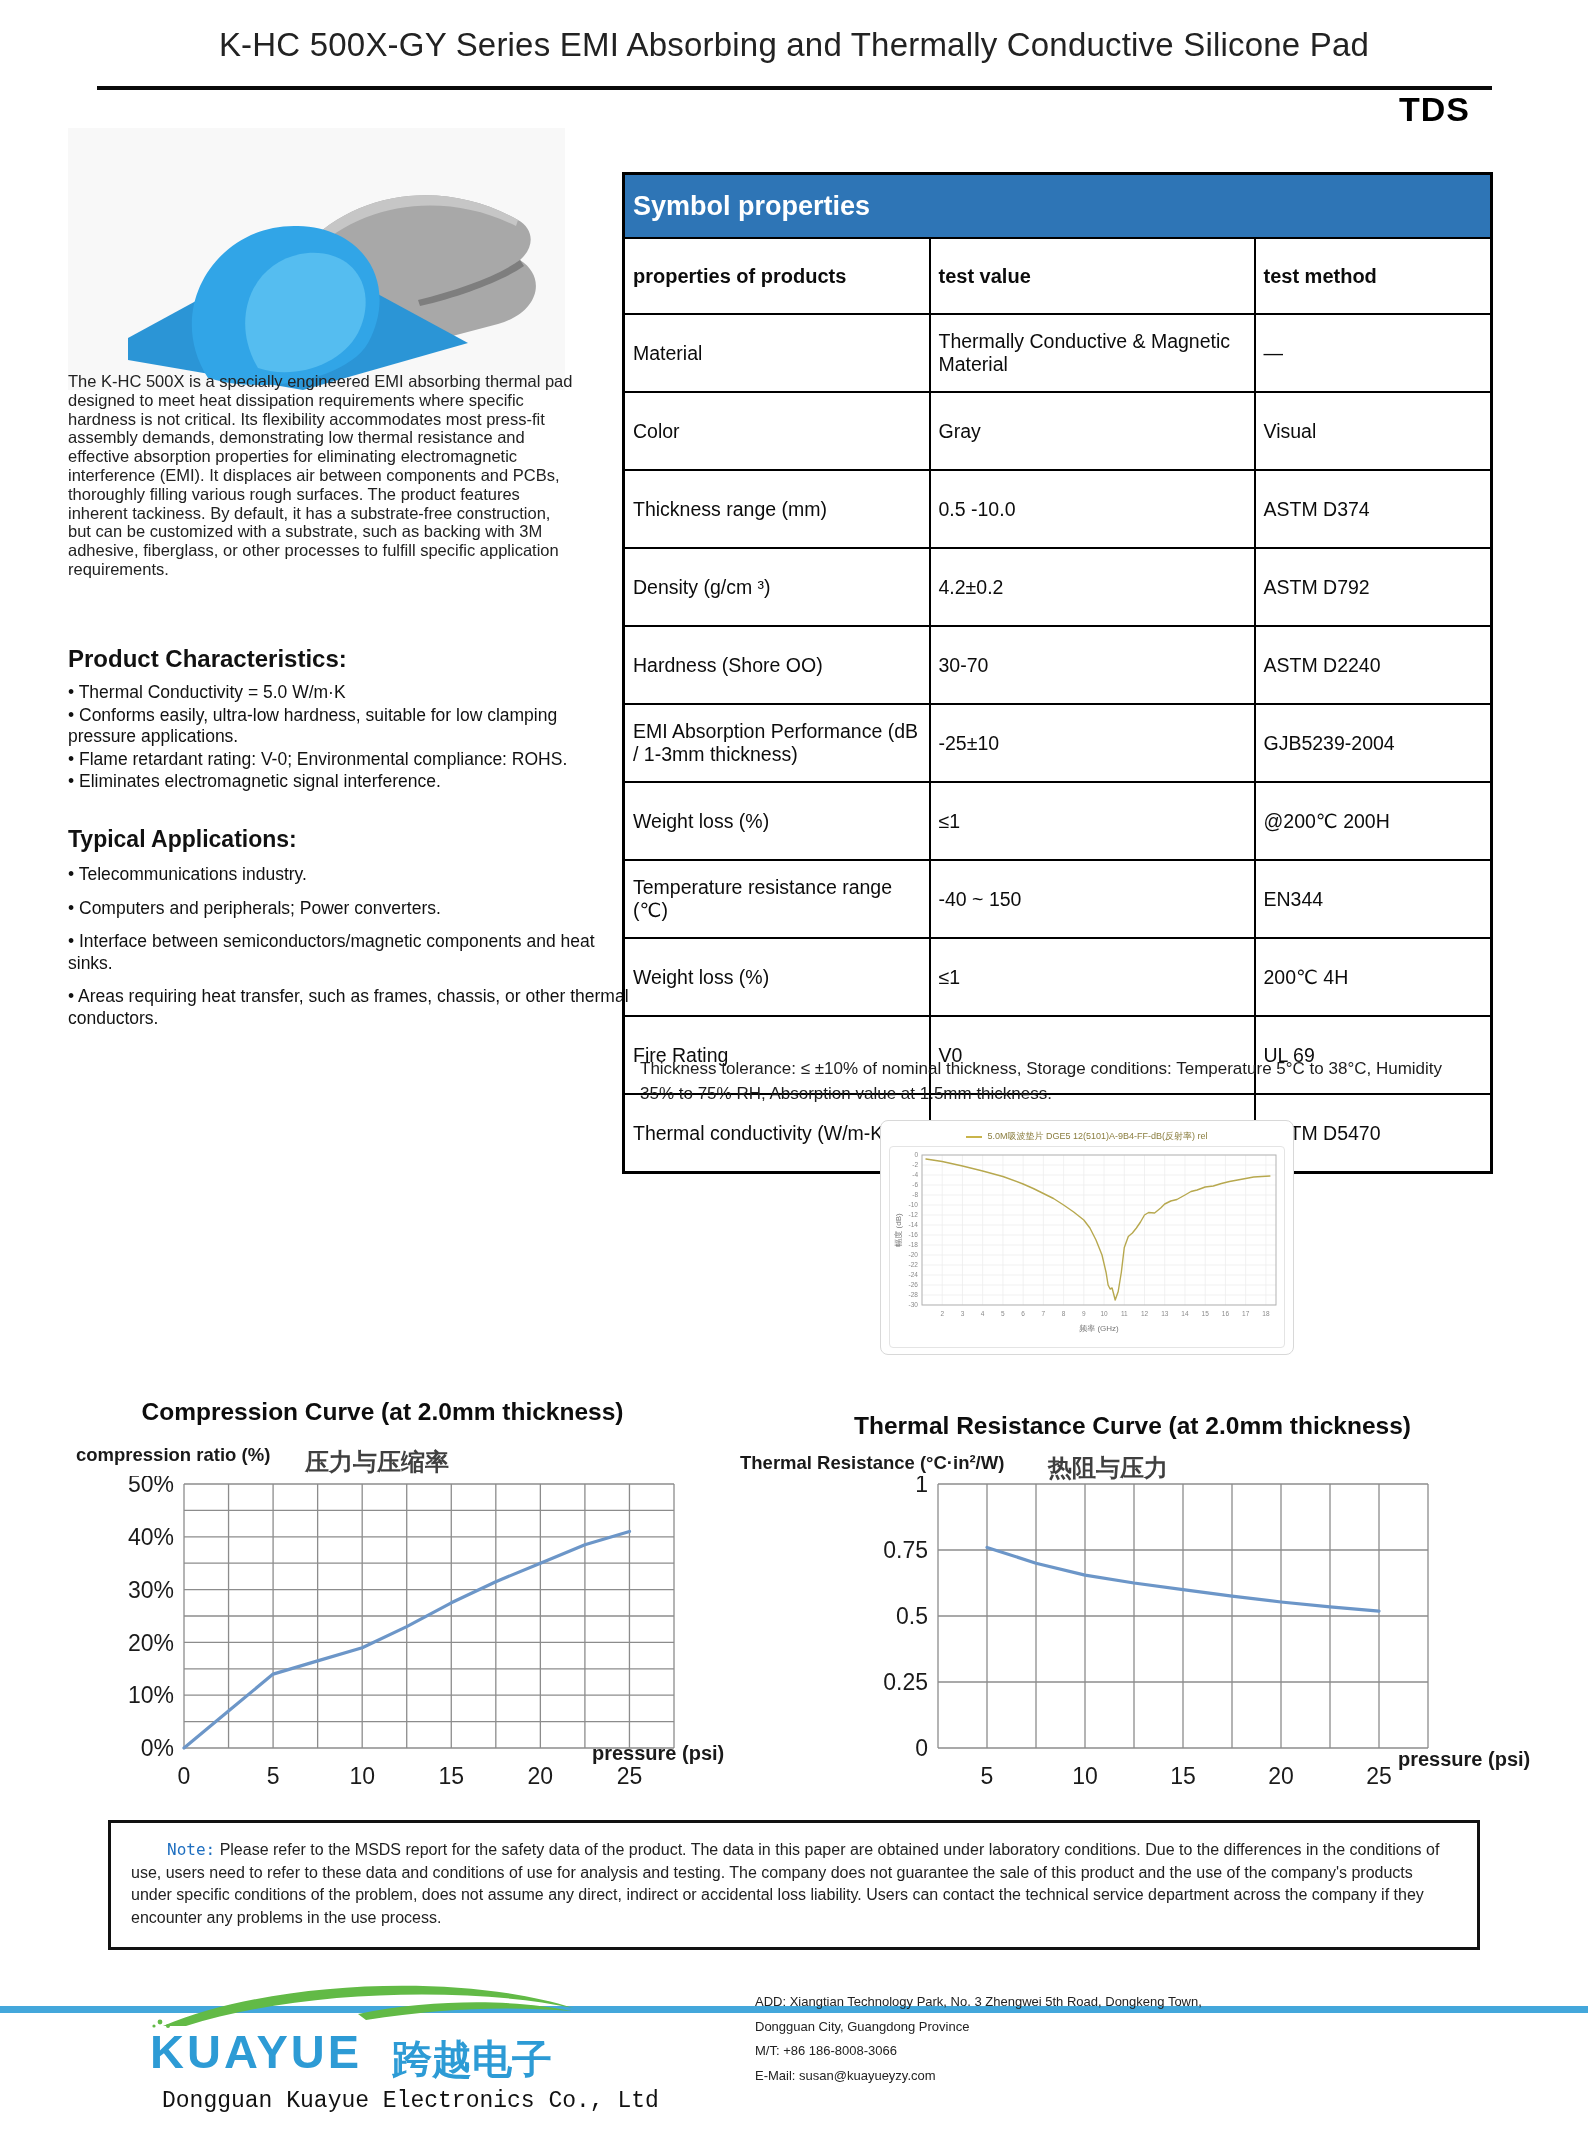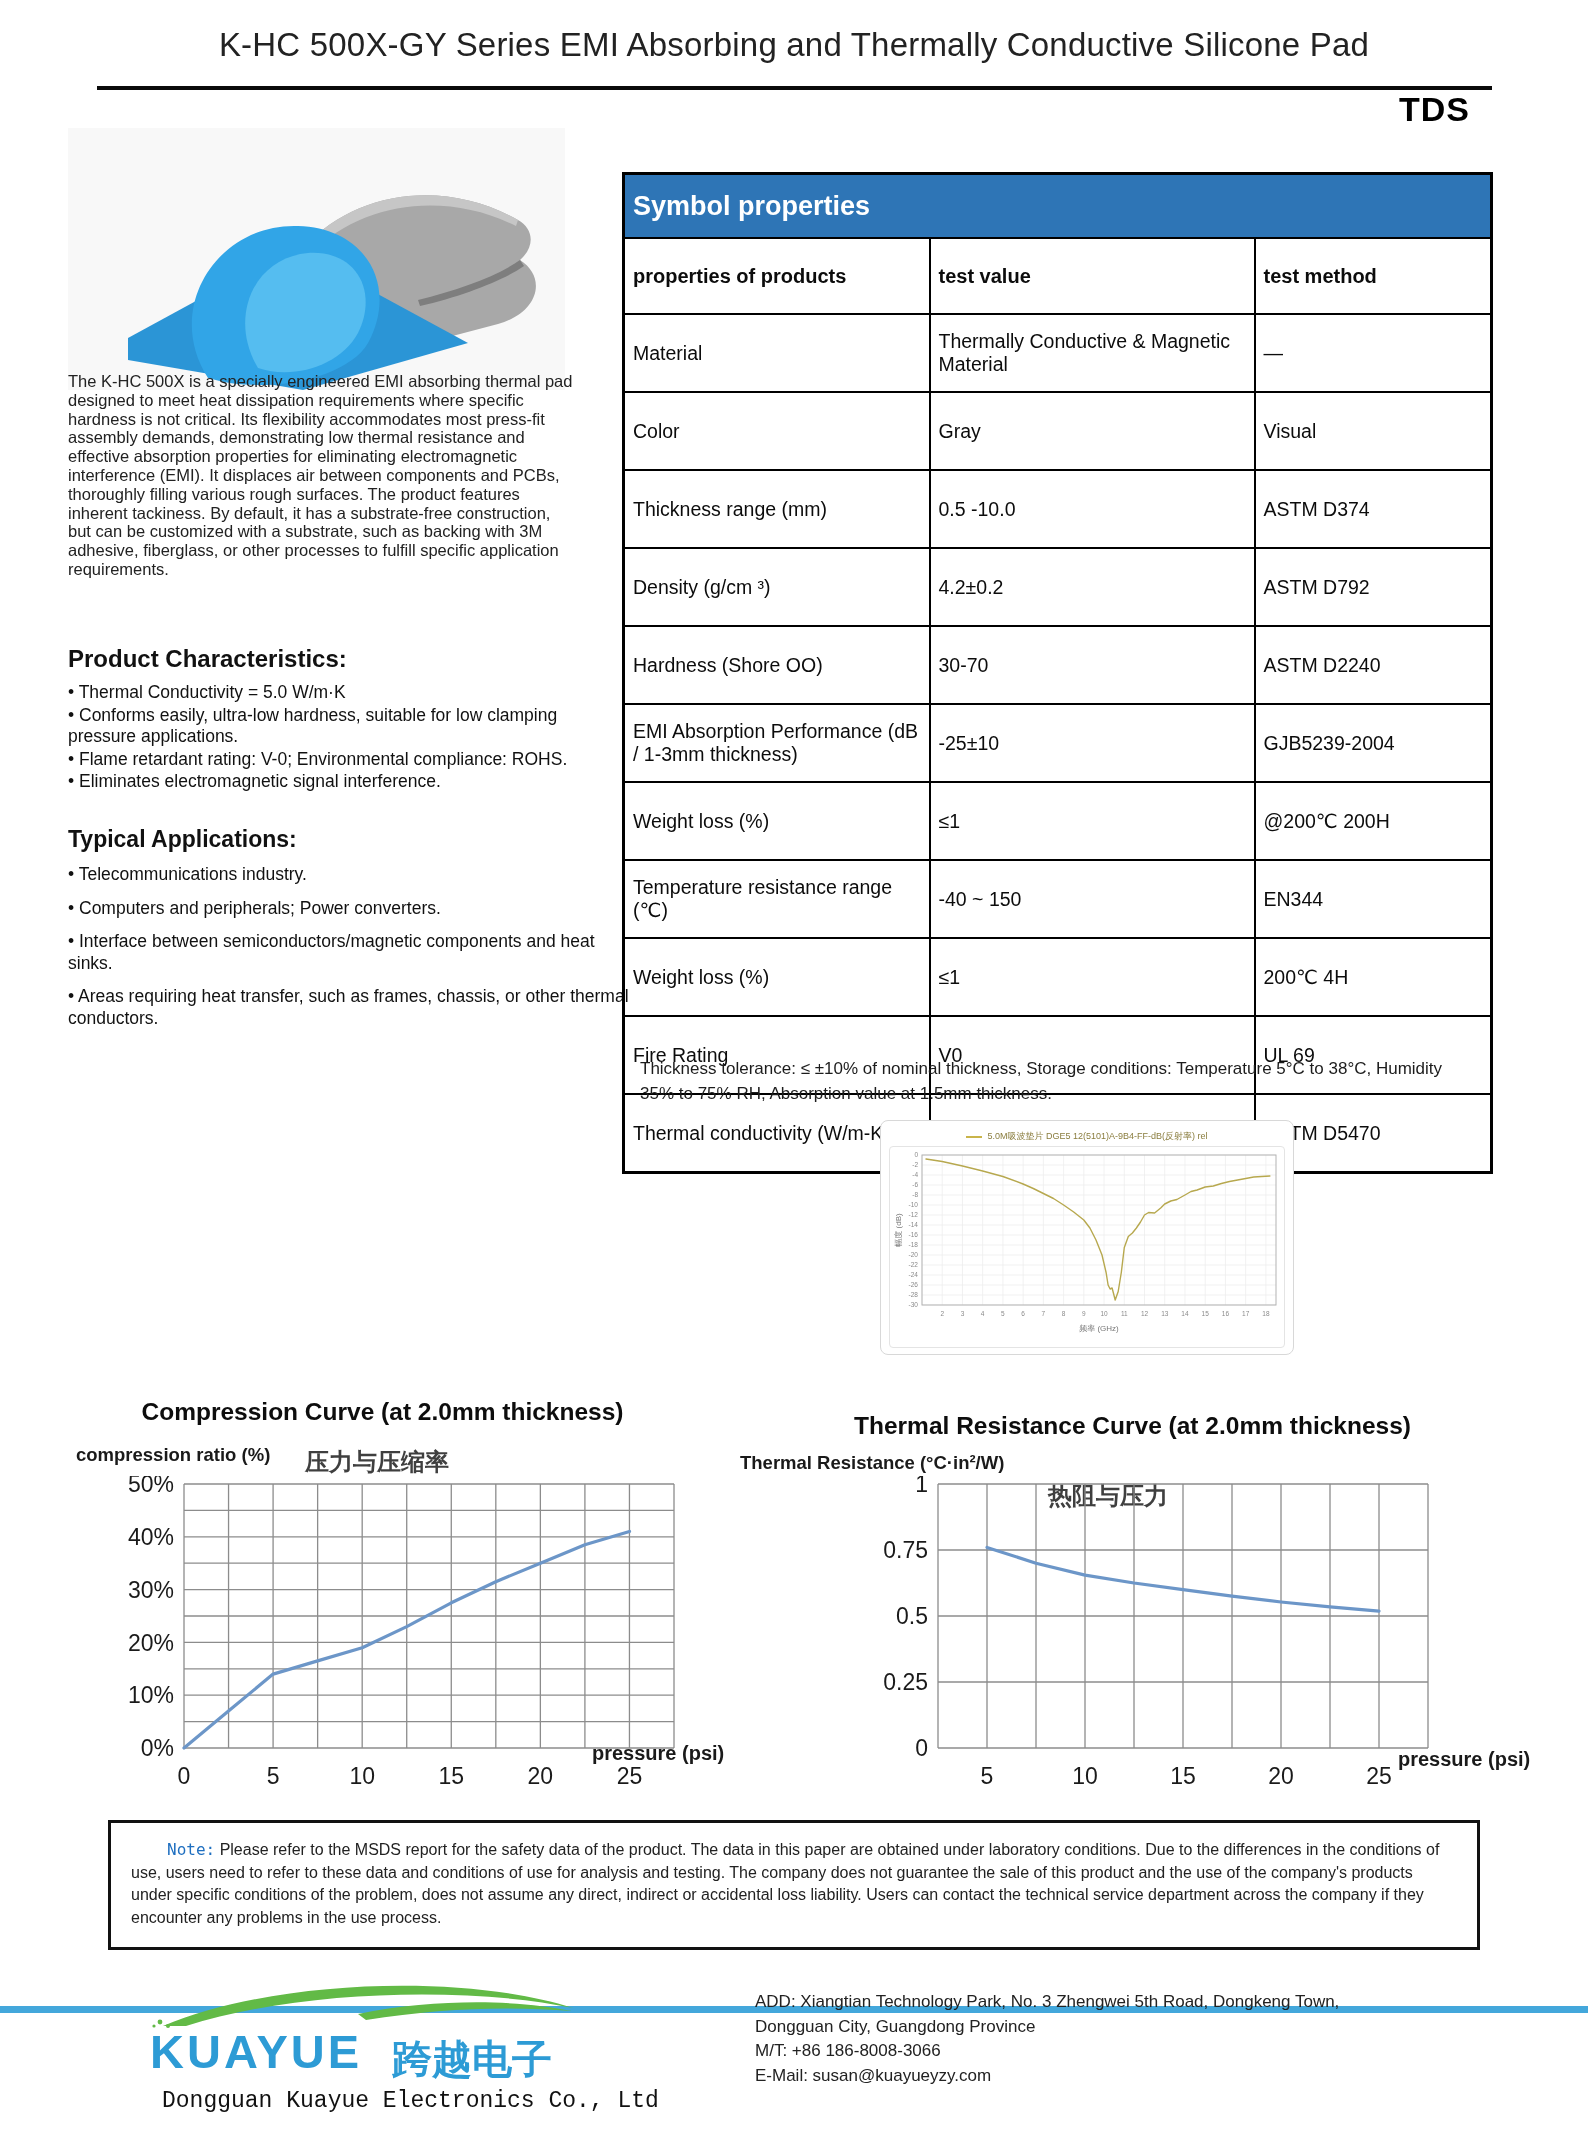--- a/index.html
+++ b/index.html
@@ -40,42 +40,42 @@
   .emi-plot-wrap{border:1px solid #e4e4e4;border-radius:4px;padding:2px;}
 
   .chart-title{position:absolute;font-size:24.5px;font-weight:700;color:#0d0d0d;text-align:center;}
   .comp-title{left:95px;top:1398px;width:575px;}
   .thermal-title{left:800px;top:1412px;width:665px;}
   .axis-ylabel{position:absolute;font-size:18.5px;font-weight:600;color:#1a1a1a;}
   .comp-ylabel{left:76px;top:1444px;}
   .thermal-ylabel{left:740px;top:1452px;}
   .cn-title{position:absolute;font-size:24px;font-weight:600;color:#3f3f3f;}
   .comp-cn{left:305px;top:1446px;}
-  .thermal-cn{left:1048px;top:1452px;margin-top:28px;}
+  .thermal-cn{left:1048px;top:1452px;}
   .chart-svg{position:absolute;}
   .comp-svg{left:118px;top:1476px;}
   .thermal-svg{left:872px;top:1476px;}
   .axis-xlabel{position:absolute;font-size:20px;font-weight:600;color:#1a1a1a;}
   .comp-xlabel{left:592px;top:1742px;}
   .thermal-xlabel{left:1398px;top:1748px;}
 
   .note-box{position:absolute;left:108px;top:1820px;width:1372px;box-sizing:border-box;
             border:3px solid #111;padding:16px 20px 18px;background:#fff;}
   .note-box p{margin:0;font-size:16px;line-height:22.5px;color:#222;text-indent:36px;}
   .note-label{color:#1f6fc0;font-weight:400;font-family:"DejaVu Sans Mono","Liberation Mono",monospace;}
 
   .divider{position:absolute;left:0;top:2006px;width:1588px;height:7px;background:#43a7db;}
 
   .logo-swoosh{position:absolute;left:148px;top:1978px;}
   .logo-wordmark{position:absolute;left:150px;top:2024px;font-size:47px;font-weight:800;
                  color:#2d9bd5;letter-spacing:3px;}
   .logo-cn{position:absolute;left:392px;top:2032px;font-size:40px;font-weight:700;color:#2d9bd5;}
   .company-name{position:absolute;left:162px;top:2088px;font-size:23px;color:#111;
                 font-family:"Liberation Mono","DejaVu Sans Mono",monospace;}
-  .contact-block{position:absolute;left:755px;top:1990px;font-size:17px;line-height:24.5px;color:#222;}
+  .contact-block{position:absolute;left:755px;top:1990px;font-size:13px;line-height:24.5px;color:#222;}
 </style>
 </head>
 <body>
 
 <div class="page">
 
   <div class="doc-title">K-HC 500X-GY Series EMI Absorbing and Thermally Conductive Silicone Pad</div>
   <div class="title-rule"></div>
   <div class="tds-label">TDS</div>
 

